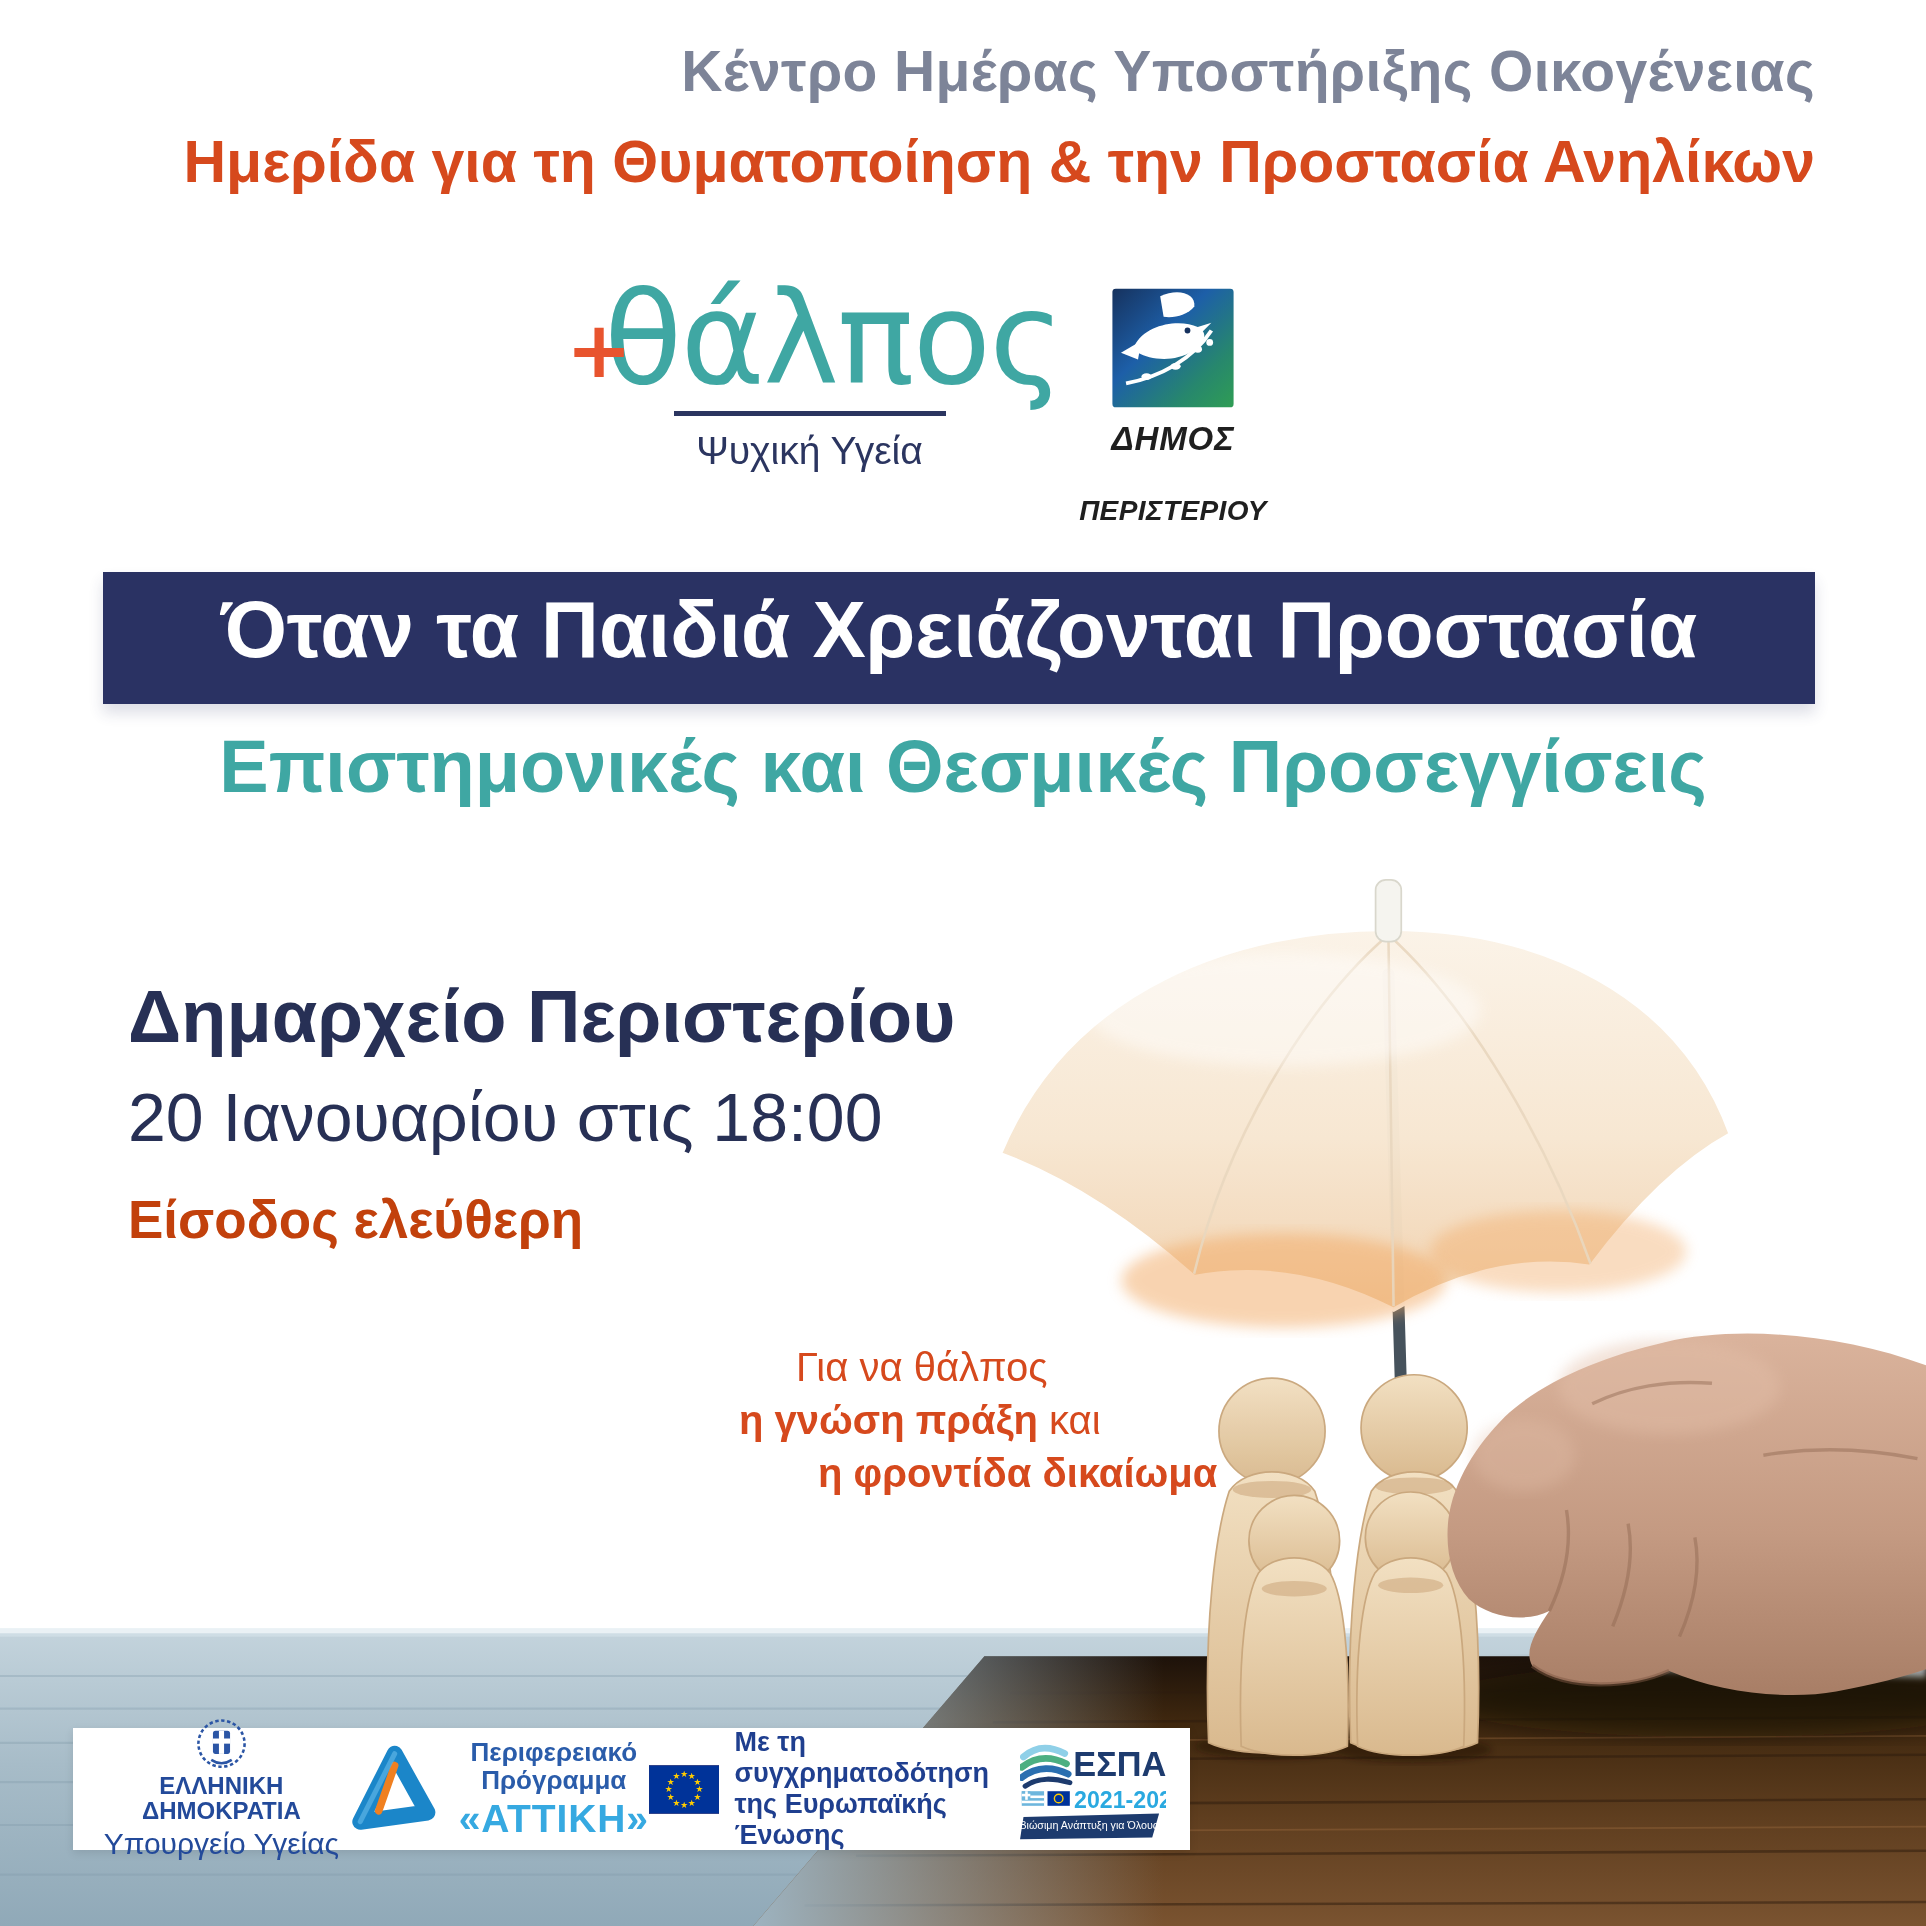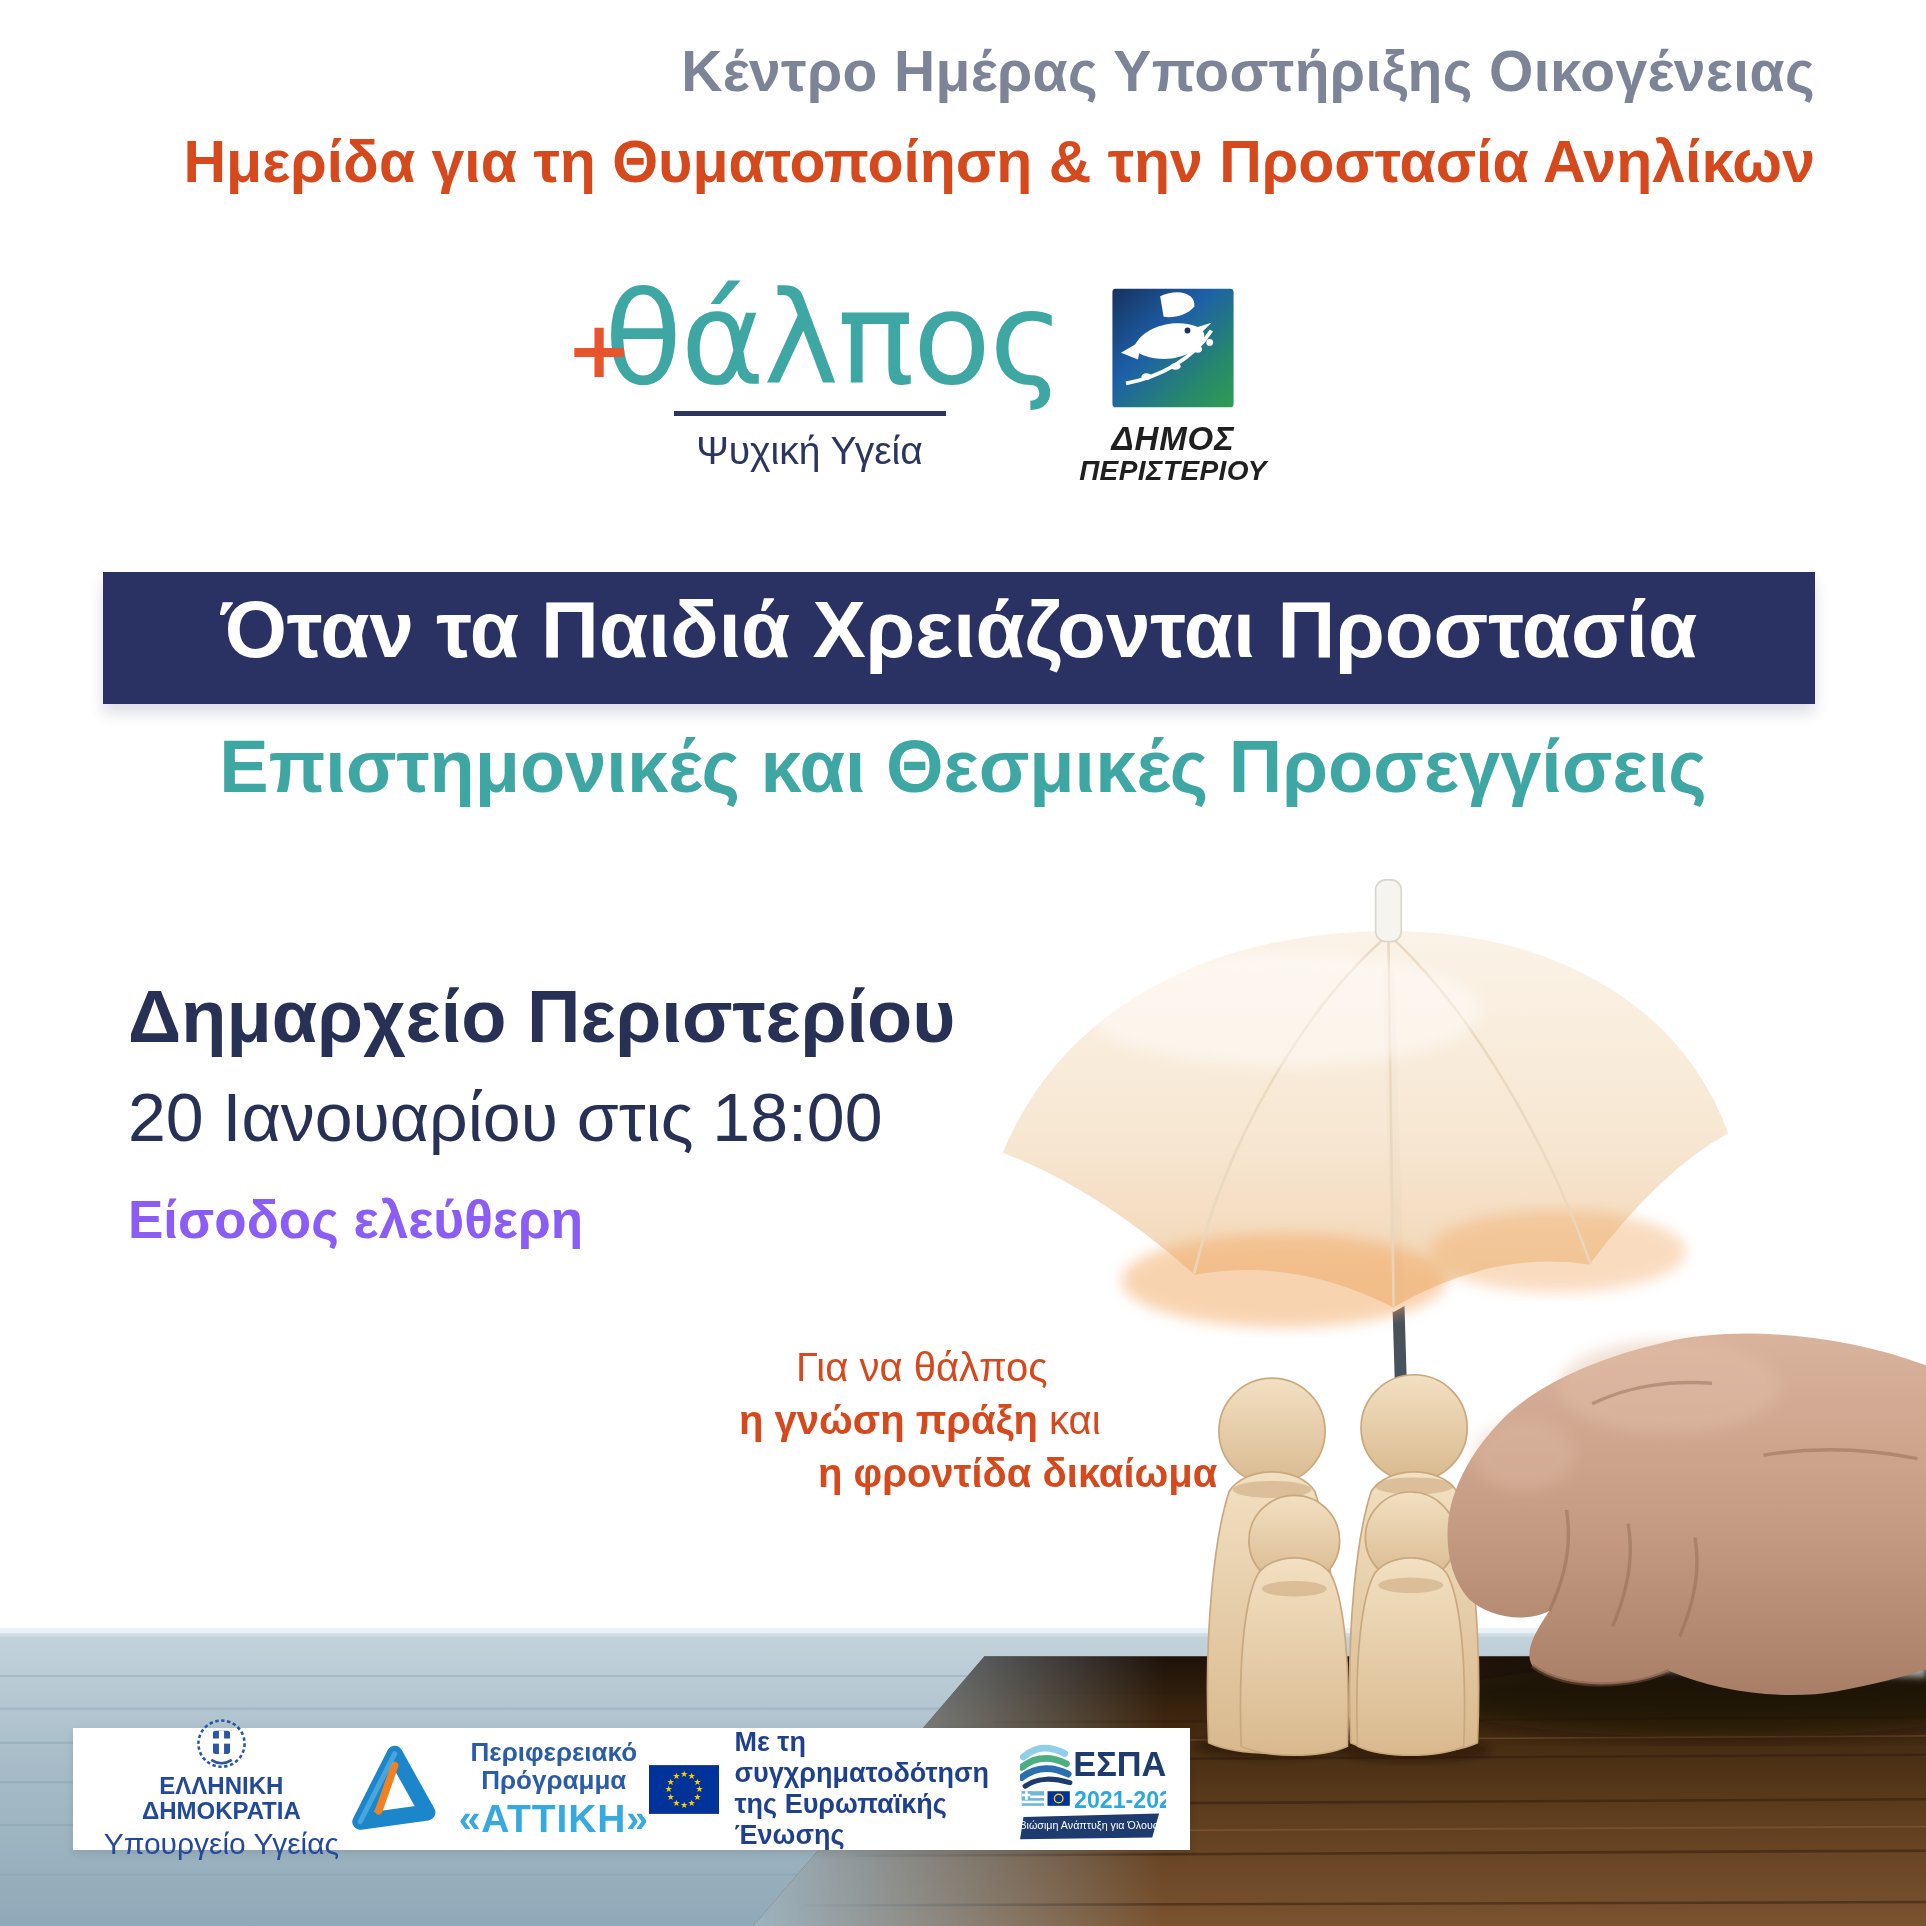--- a/index.html
+++ b/index.html
@@ -14,31 +14,31 @@
   
   .thalpos{position:absolute;left:604px;top:272px;width:411px;text-align:center;}
   .thal-name{position:relative;display:inline-block;font-family:"DejaVu Sans","Liberation Sans",sans-serif;
     font-size:128px;line-height:1.05;color:#3fa7a3;font-weight:400;letter-spacing:-1.7px;}
   .thal-plus{position:absolute;left:-38px;top:39px;font-size:79px;font-weight:700;color:#e8542e;line-height:1;}
   .thal-line{width:272px;height:4.3px;background:#2b3560;margin:5.1px auto 0;}
   .thal-tag{margin-top:13.7px;font-size:39px;color:#2b3560;font-weight:500;}
   .peristeri{position:absolute;left:1066px;top:286px;width:214px;text-align:center;font-style:italic;}
   .per-text{margin-top:8.6px;color:#1f1f1f;font-weight:700;line-height:1.05;}
   .per-text .l1{display:block;font-size:33px;letter-spacing:0.9px;}
-  .per-text .l2{display:block;font-size:28px;letter-spacing:0.4px;}
+  .per-text .l2{display:block;font-size:28px;letter-spacing:0.4px;margin-top:40px;}
   
   .banner{position:absolute;left:103px;top:572px;width:1712px;height:132px;background:#2a3263;
     color:#ffffff;font-size:80px;font-weight:700;text-align:center;line-height:115px;
     box-shadow:0 8.6px 13.7px rgba(42,50,99,.16);}
   .subtitle{position:absolute;top:724px;left:0;right:0;text-align:center;font-size:74px;font-weight:700;color:#3fa7a3;}
   
   .event{position:absolute;left:128px;top:974px;}
   .venue{font-size:74px;font-weight:700;color:#273055;}
   .datetime{margin-top:19px;font-size:68px;font-weight:400;color:#273055;}
-  .admission{margin-top:33px;font-size:53px;font-weight:700;color:#8b5cf6;}
+  .admission{margin-top:33px;font-size:53px;font-weight:700;color:#c2410c;}
   
   .quote{position:absolute;left:717px;top:1341px;font-size:40px;color:#d6491d;line-height:1.32;white-space:nowrap;}
   .quote .q1{margin-left:79px;font-weight:500;}
   .quote .q2{margin-left:22px;font-weight:500;}
   .quote .q2 b{font-weight:800;}
   .quote .q3{margin-left:101px;font-weight:700;}
   
   .photo{position:absolute;left:0;top:0;width:1926px;height:1926px;pointer-events:none;}
   
   .sponsors{position:absolute;left:73px;top:1728px;width:1117px;height:122px;background:#ffffff;

